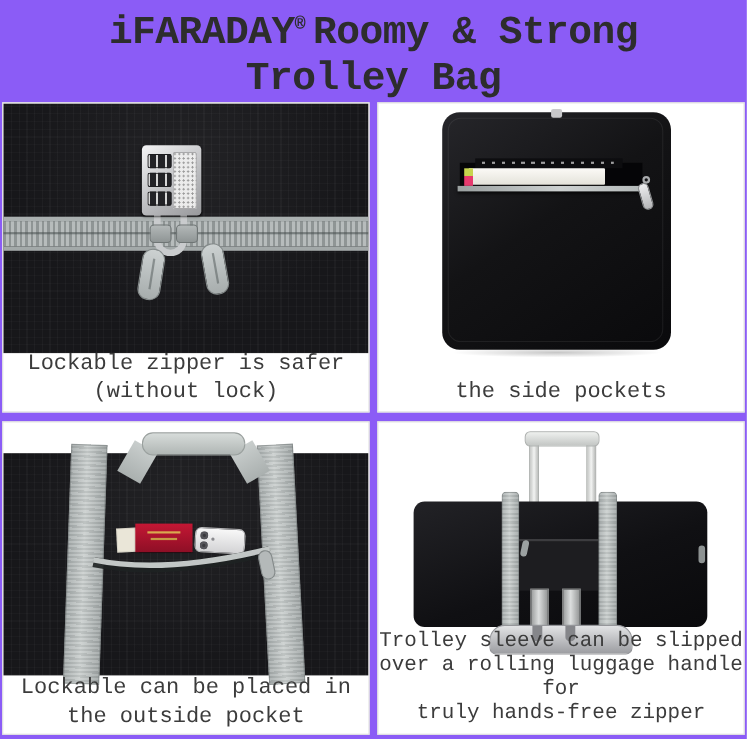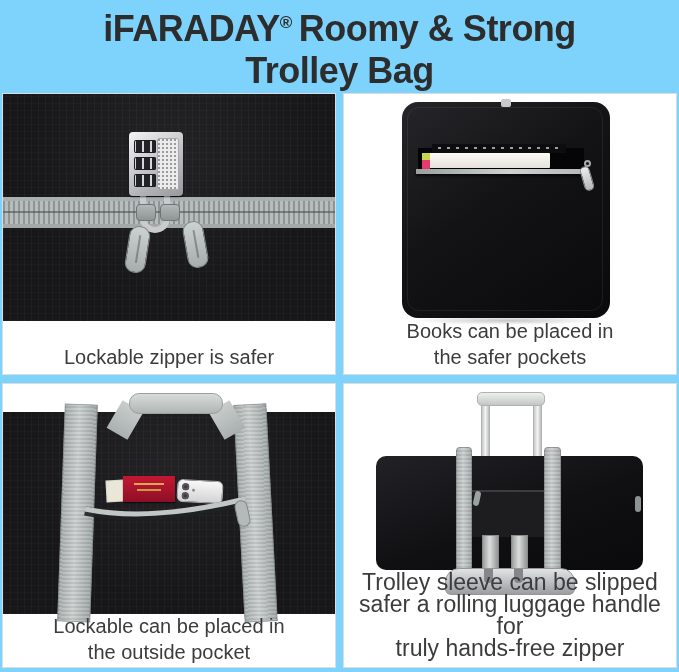--- a/index.html
+++ b/index.html
@@ -1,34 +1,34 @@
 <!DOCTYPE html>
 <html><head>
 <meta charset="utf-8">
 <style>
   html,body{margin:0;padding:0;background:#fff;}
-  .page{position:relative;width:679px;height:672px;background:#7dd3fc;overflow:hidden;
-        font-family:Liberation Sans, sans-serif;}
+  .page{position:relative;width:679px;height:672px;background:#8b5cf6;overflow:hidden;
+        font-family:Liberation Mono, monospace;}
   .c{position:absolute;}
 
   
   .title-block{position:absolute;top:2px;left:0;width:679px;text-align:center;color:#2d2d2d;}
   .title-line{font-size:36px;line-height:42px;font-weight:800;letter-spacing:-0.5px;}
   .title-line .reg{font-size:17px;vertical-align:super;font-weight:700;}
   .title-line .rest{margin-left:7px;}
 
   
   .grid{position:absolute;left:2px;top:93px;width:558px;
         display:grid;grid-template-columns:334px 334px;grid-template-rows:282px 285px;
         gap:8px 7px;}
   .cell{position:relative;background:#fff;border:1px solid #dcdcdc;box-sizing:border-box;overflow:hidden;}
 
   .caption{position:absolute;left:0;right:0;text-align:center;color:#3c3c3c;
            font-size:20px;line-height:26px;}
-  .caption.three{font-size:23px;line-height:22px;}
+  .caption.three{font-size:19px;line-height:22px;}
 
   
   .fabric{background-color:#17171a;
     background-image:
       repeating-linear-gradient(90deg, rgba(255,255,255,0.03) 0 1px, transparent 1px 7px),
       repeating-linear-gradient(0deg, rgba(255,255,255,0.022) 0 1px, transparent 1px 7px),
       radial-gradient(ellipse at 50% 25%, rgba(255,255,255,0.05), transparent 65%);}
   .strap{background:linear-gradient(90deg,#a3a9a9,#c9cecd 45%,#9da3a3);
     background-blend-mode:normal;
     box-shadow:inset 0 0 0 1px rgba(110,116,116,0.5);
@@ -158,42 +158,42 @@
         </div>
         <div class="c pull" style="left:124px;top:132px;transform:rotate(9deg);">
           <span class="pull-emboss"></span>
         </div>
         <div class="c pull" style="left:182px;top:127px;transform:rotate(-10deg);">
           <span class="pull-emboss"></span>
         </div>
       </div>
       <div class="caption" style="bottom:4px;">
         <div>Lockable zipper is safer</div>
+        <div>(without lock)</div>
       </div>
     </div>
 
     <div class="cell">
       <div class="c bag2-shadow"></div>
       <div class="c bag2">
         <div class="c bag2-seam"></div>
         <div class="c bag2-tab"></div>
         <div class="c bag2-slot"></div>
         <div class="c spine">
           <div class="c spine-text"></div>
         </div>
         <div class="c book"></div>
         <div class="c tab-yellow"></div>
         <div class="c tab-pink"></div>
         <div class="c bag2-zip"></div>
         <div class="c bag2-pull-link"></div>
         <div class="c bag2-pull"></div>
       </div>
       <div class="caption" style="bottom:4px;">
-        <div>Books can be placed in</div>
-        <div>the safer pockets</div>
+        <div>the side pockets</div>
       </div>
     </div>
 
     <div class="cell">
       <div class="c handle3"></div>
       <div class="c handle3-conn" style="left:110px;top:20px;transform:rotate(30deg);"></div>
       <div class="c handle3-conn" style="left:212px;top:20px;transform:rotate(-30deg);"></div>
       <div class="c photo3 fabric">
         <div class="c strap strap3" style="left:58px;transform:rotate(2deg);"></div>
         <div class="c strap strap3" style="left:236px;transform:rotate(-3deg);"></div>
@@ -230,19 +230,19 @@
       <div class="c strap strap4" style="left:112px;"></div>
       <div class="c strap strap4" style="left:200px;width:17px;"></div>
       <div class="c tube4" style="left:138px;"></div>
       <div class="c tube4" style="left:167px;"></div>
       <div class="c suitcase4">
         <div class="c groove" style="left:38px;"></div>
         <div class="c groove" style="left:68px;"></div>
       </div>
       <div class="caption three" style="bottom:8px;">
         <div>Trolley sleeve can be slipped</div>
-        <div>safer a rolling luggage handle for</div>
+        <div>over a rolling luggage handle for</div>
         <div>truly hands-free zipper</div>
       </div>
     </div>
 
   </div>
 </div>
 
 </body></html>

